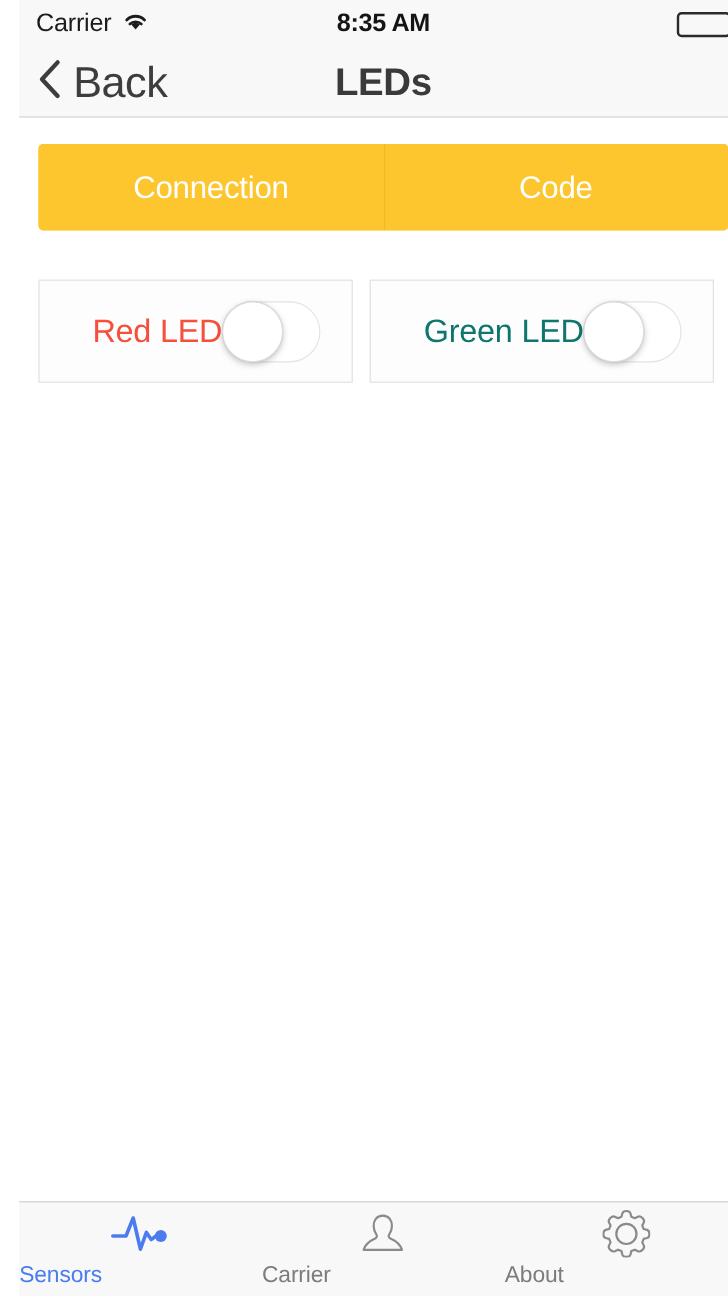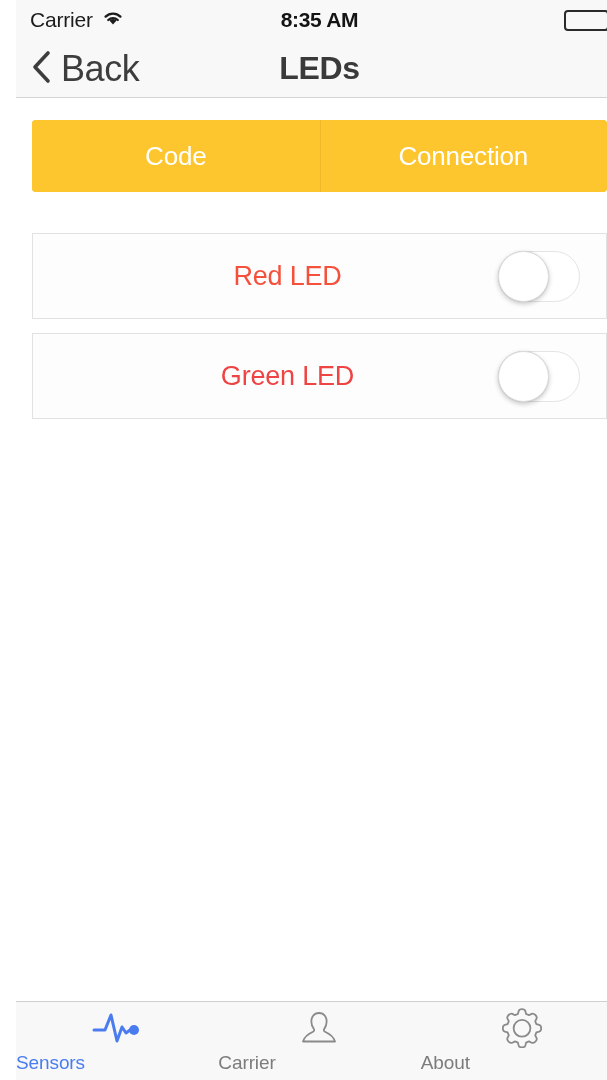--- a/index.html
+++ b/index.html
@@ -160,21 +160,21 @@
     top: 0;
     bottom: 0;
     width: 1px;
     background: #f0b92c;
   }
 
   
   .led-list {
     margin-top: 41px;
     display: flex;
-    flex-direction: column;
+    flex-direction: row;
     gap: 14px;
   }
   .led-row {
     height: 86px;
     background: #fdfdfd;
     border: 1px solid #e2e2e2;
     box-sizing: border-box;
     display: flex;
     align-items: center;
     position: relative;
@@ -276,38 +276,38 @@
       </span>
       <span class="back-label">Back</span>
     </div>
     <div class="nav-title">LEDs</div>
   </div>
 
   <div class="content">
 
     <div class="segmented-control">
       <div class="segment">
-        <span>Code</span>
+        <span>Connection</span>
       </div>
       <div class="segment">
-        <span>Connection</span>
+        <span>Code</span>
       </div>
     </div>
 
     <div class="led-list">
 
       <div class="led-row">
         <span class="led-label" style="color:#F4503C">Red LED</span>
         <span class="switch">
           <span class="switch-knob"></span>
         </span>
       </div>
 
       <div class="led-row">
-        <span class="led-label" style="color:#ef4444">Green LED</span>
+        <span class="led-label" style="color:#0f766e">Green LED</span>
         <span class="switch">
           <span class="switch-knob"></span>
         </span>
       </div>
 
 
     </div>
   </div>
 
   <div class="tab-bar">

